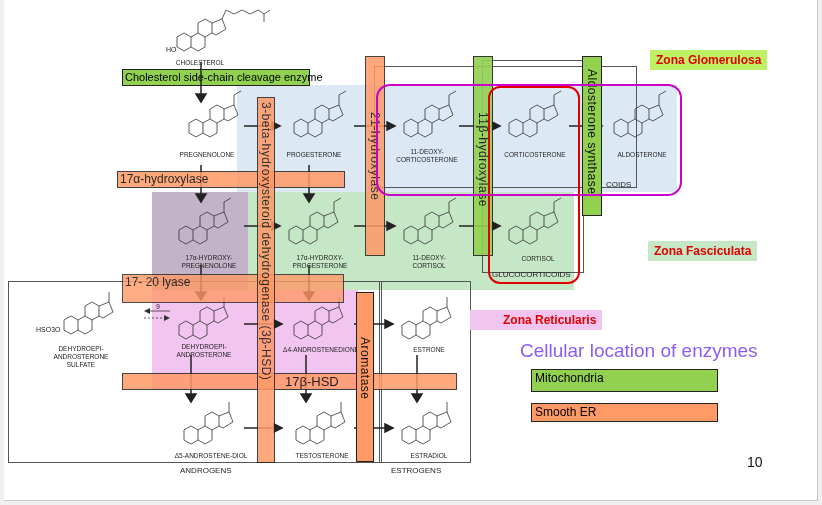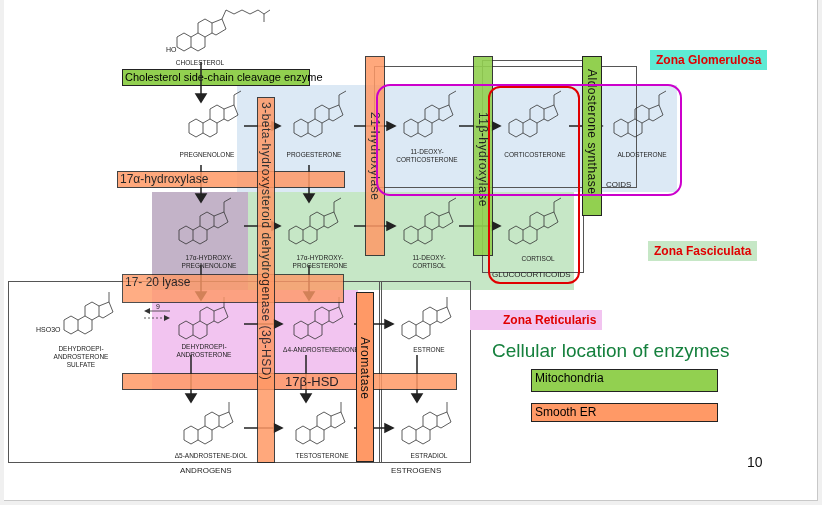--- a/index.html
+++ b/index.html
@@ -308,22 +308,22 @@
   <div class="vbar" style="left:578px;top:56px;width:20px;height:160px;background:#92d050;">
     <span class="vtext" style="top:12px;">Aldosterone synthase</span>
   </div>
   <div class="vbar" style="left:352px;top:292px;width:18px;height:170px;background:#ff9966;">
     <span class="vtext" style="top:44px;">Aromatase</span>
   </div>
 
   <div class="abs" style="left:372px;top:84px;width:302px;height:108px;border:2px solid #cc00cc;border-radius:14px;"></div>
   <div class="abs" style="left:484px;top:86px;width:88px;height:194px;border:2px solid #e00000;border-radius:12px;"></div>
 
-  <div class="zone-label" style="left:646px;top:50px;background:#5eead4;">Zona Glomerulosa</div>
+  <div class="zone-label" style="left:646px;top:50px;background:#bef264;">Zona Glomerulosa</div>
   <div class="zone-label" style="left:644px;top:241px;background:#c6e7c6;">Zona Fasciculata</div>
   <div class="zone-label" style="left:466px;top:310px;background:#f2c4f0;padding-left:33px;">Zona Reticularis</div>
 
-  <div class="abs" style="left:488px;top:340px;font-size:19px;color:#15803d;">Cellular location of enzymes</div>
+  <div class="abs" style="left:516px;top:340px;font-size:19px;color:#8b5cf6;">Cellular location of enzymes</div>
   <div class="legend-bar" style="left:527px;top:369px;width:187px;height:23px;background:#92d050;">Mitochondria</div>
   <div class="legend-bar" style="left:527px;top:403px;width:187px;height:19px;background:#ff9966;">Smooth ER</div>
 
   <div class="abs" style="left:743px;top:454px;font-size:14px;color:#111;">10</div>
 </div>
 
 </body></html>

